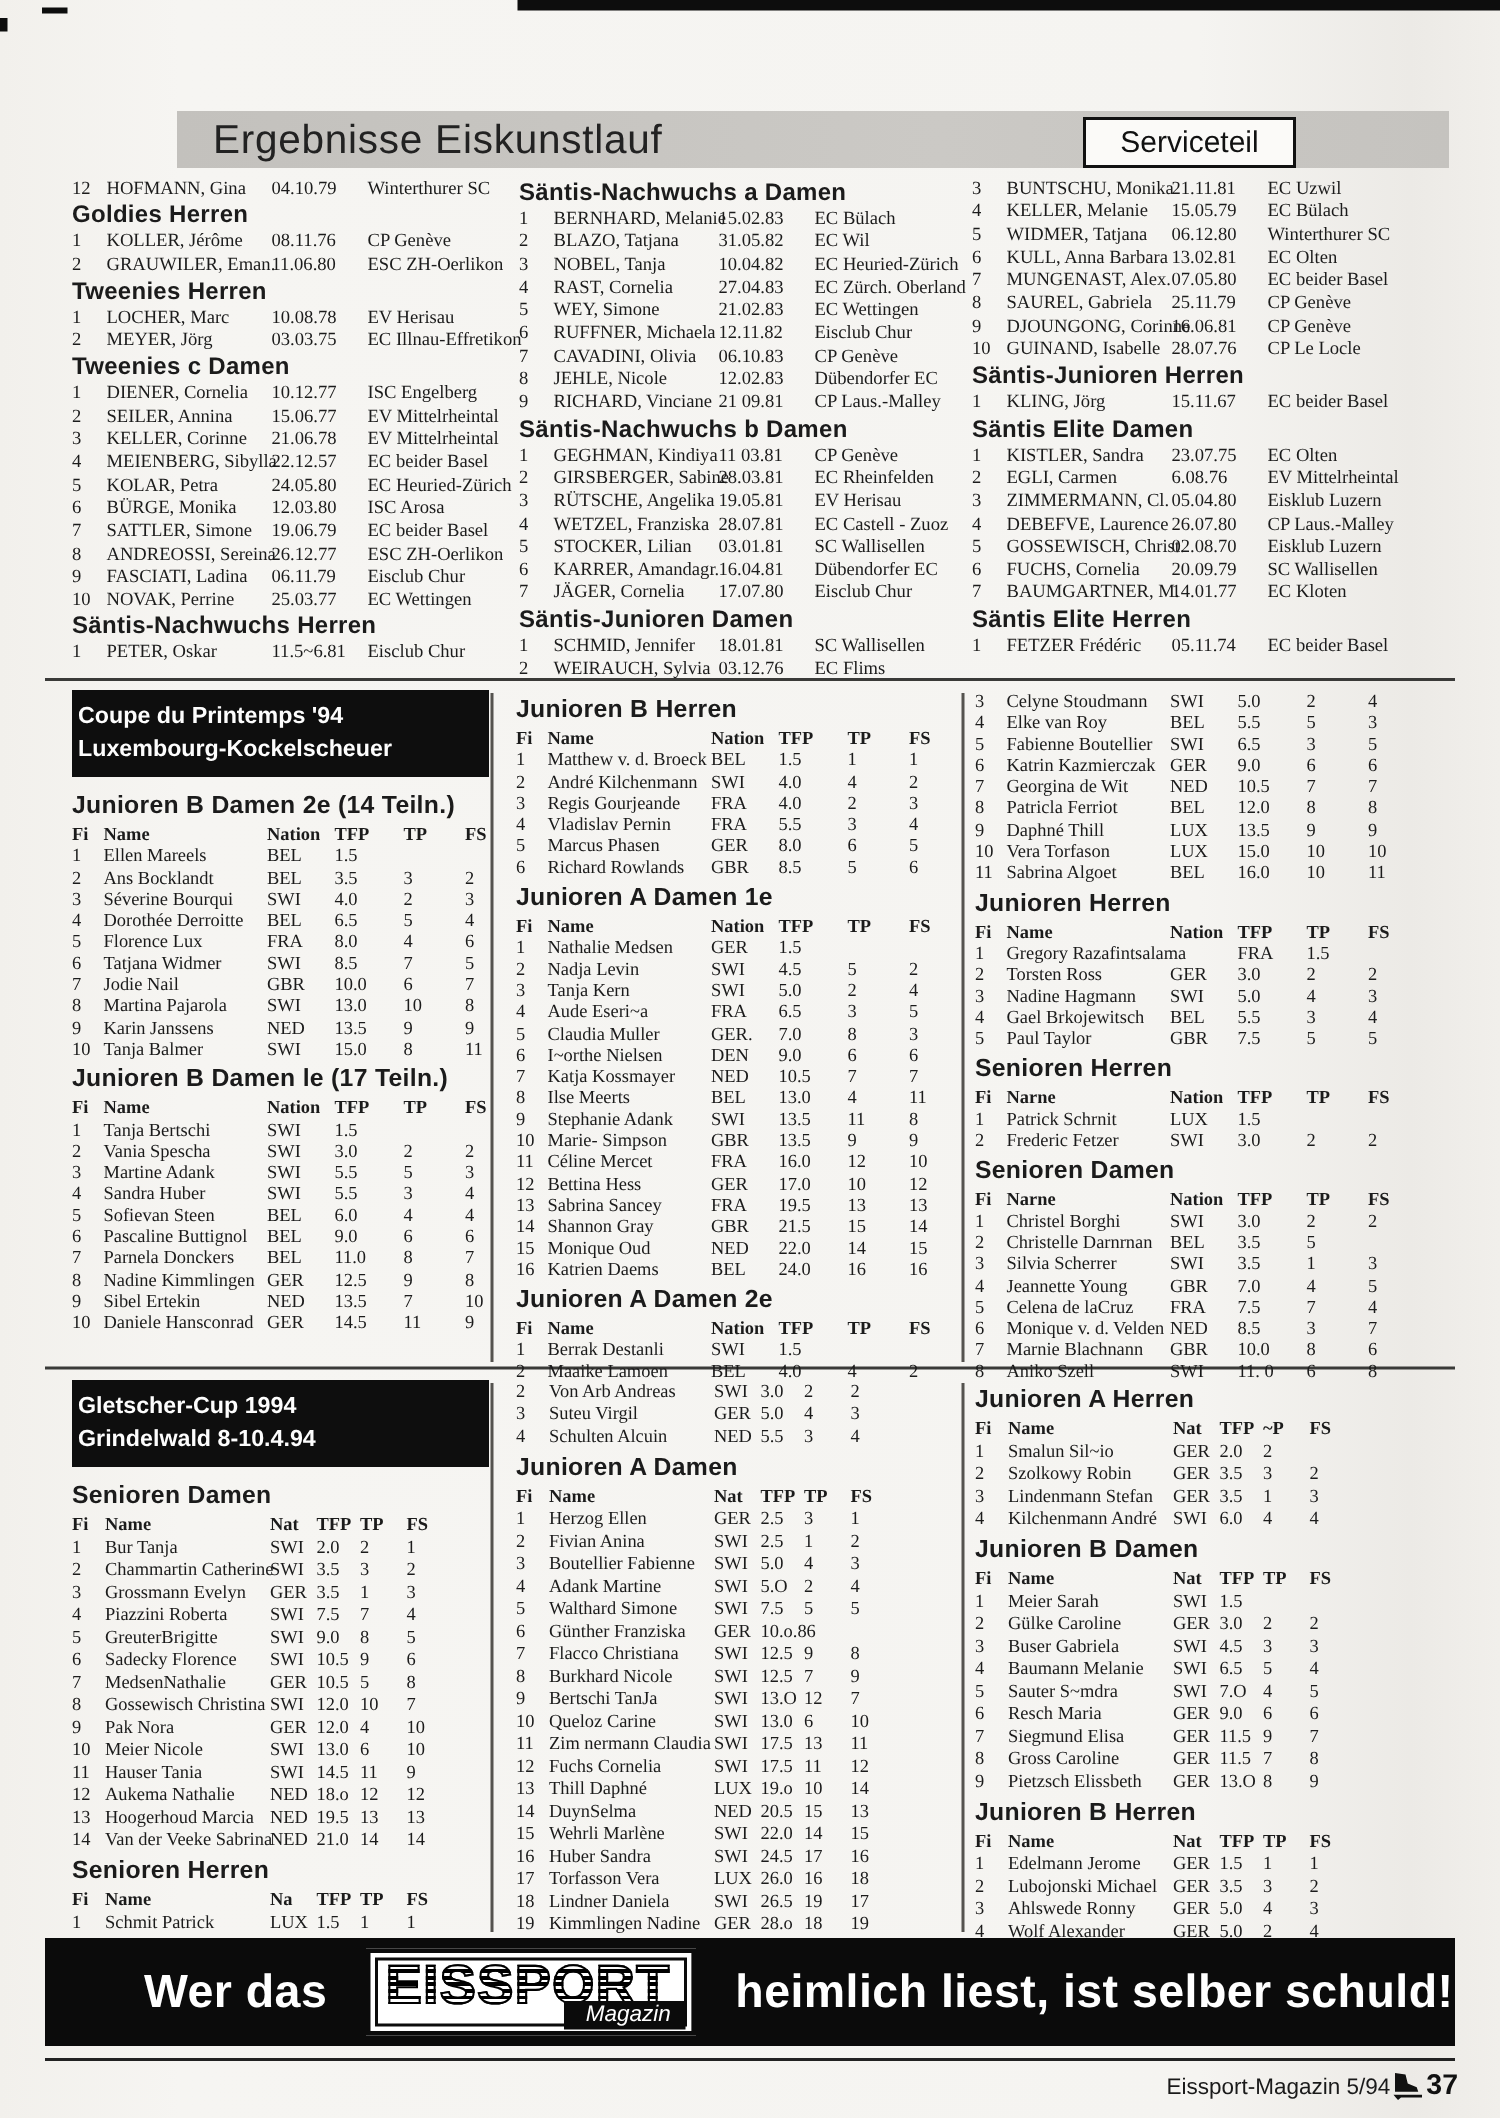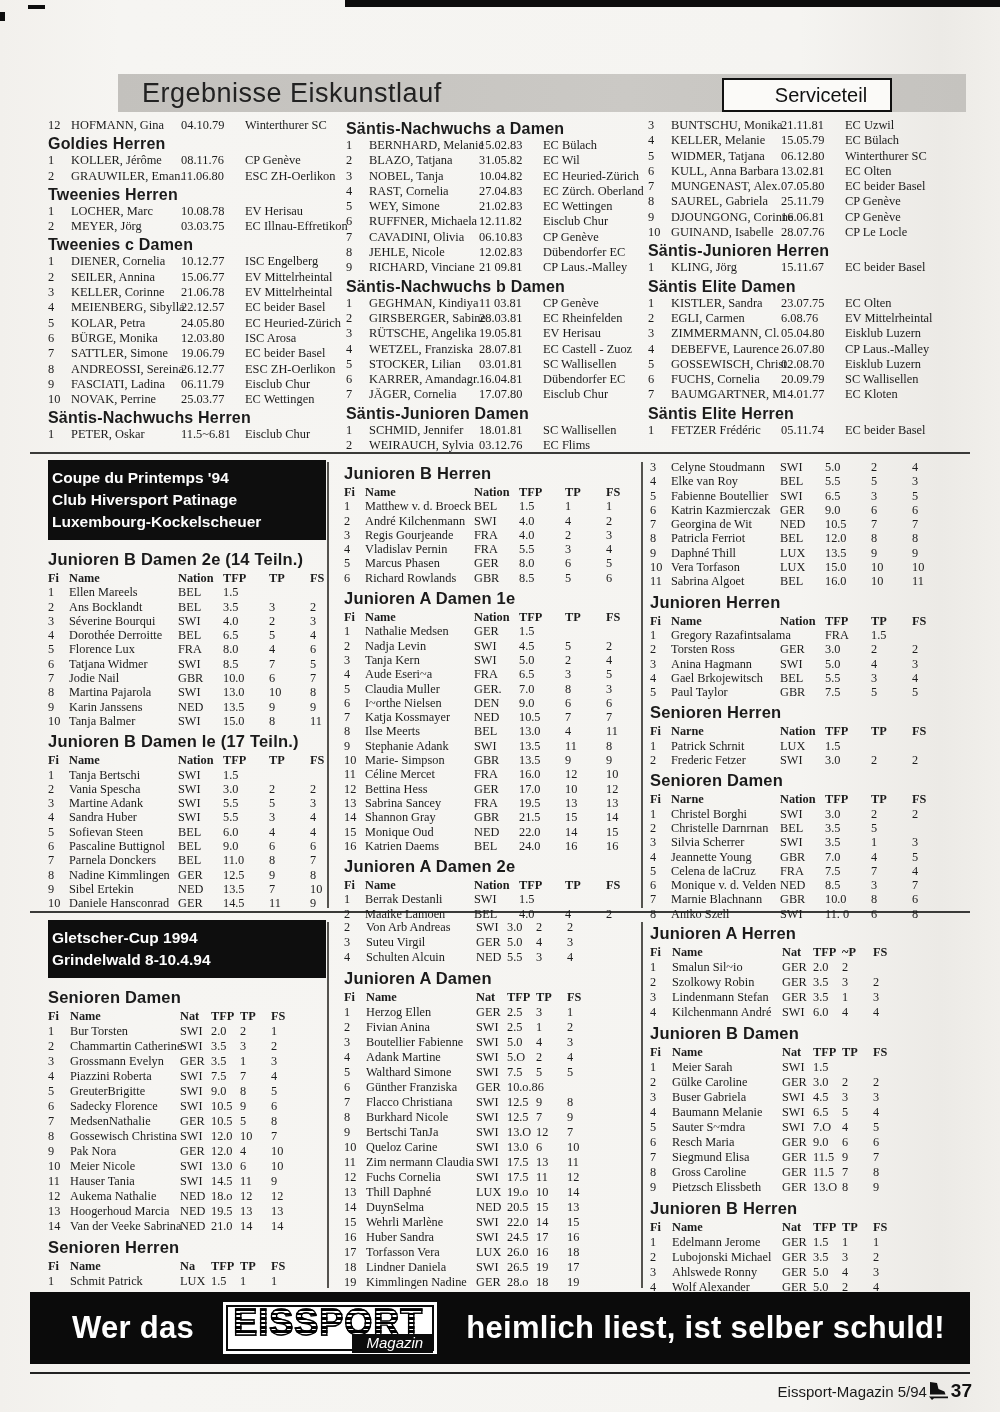--- a/index.html
+++ b/index.html
@@ -8,21 +8,21 @@
     color:#1b1b1b;font-family:"Liberation Serif",serif;}
   
   .mark{position:absolute;background:#0d0d0d;}
   
   .header-band{position:absolute;left:118px;top:74px;width:848px;height:38px;
     background:linear-gradient(90deg,#c3c1bd,#cbc9c5 60%,#c5c3bf);display:flex;align-items:center;}
   .header-title{font-family:"Liberation Sans",sans-serif;font-size:27px;font-weight:400;
     letter-spacing:.5px;color:#222;padding-left:24px;}
   .badge{position:absolute;left:604px;top:4px;height:30px;width:138px;background:#fbfaf8;
     border:2px solid #111;display:flex;align-items:center;justify-content:center;
-    font-family:"Liberation Sans",sans-serif;font-size:20px;color:#111;padding-left:28px;}
+    font-family:"Liberation Sans",sans-serif;font-size:20px;color:#111;}
   
   #top-section{position:absolute;left:48px;top:118px;width:926px;height:336px;display:flex;}
   .tcol{overflow:visible;}
   .tcol.c1{width:298px;}.tcol.c2{width:302px;}.tcol.c3{width:326px;}
   .list-heading{font-family:"Liberation Sans",sans-serif;font-weight:bold;font-size:16px;
     line-height:17px;margin:2px 0 1px;letter-spacing:.2px;}
   .list-row{display:grid;grid-template-columns:23px 110px 64px auto;
     font-size:12.4px;line-height:15.3px;white-space:nowrap;}
   .list-row span{overflow:visible;}
   
@@ -39,21 +39,21 @@
     font-family:"Liberation Sans",sans-serif;font-weight:bold;font-size:15.5px;line-height:1.42;
     padding:7px 4px;margin:0 0 10px 0;}
   .tbl-heading{font-family:"Liberation Sans",sans-serif;font-weight:bold;font-size:16.5px;
     line-height:19px;margin:4px 0 2px;letter-spacing:.2px;}
   .tbl-row{display:grid;white-space:nowrap;font-size:12.3px;}
   #sec-coupe .tbl-row{grid-template-columns:21px 109px 45px 46px 41px auto;line-height:14.3px;}
   #sec-glet .tbl-row{grid-template-columns:22px 110px 31px 29px 31px auto;line-height:15px;}
   .tbl-head span{font-weight:bold;}
   
   .banner{position:absolute;left:30px;top:1292px;width:940px;height:72px;background:#0b0b0b;
-    display:flex;align-items:center;gap:26px;padding:0 0 0 42px;box-sizing:border-box;
+    display:flex;align-items:center;gap:26px;padding:0 0 0 66px;box-sizing:border-box;
     font-family:"Liberation Sans",sans-serif;color:#fff;}
   .banner-left,.banner-right{font-size:31px;font-weight:bold;letter-spacing:.3px;}
   .logo{position:relative;background:#fff;border:3px solid #0b0b0b;
     box-shadow:inset 0 0 0 3px #fff,inset 0 0 0 5px #0b0b0b;padding:2px 14px 12px 10px;}
   .logo-eissport{font-weight:900;font-size:36px;line-height:38px;letter-spacing:1px;color:#111;
     font-family:"Liberation Sans",sans-serif;}
   @supports ((-webkit-background-clip:text) or (background-clip:text)){
     .logo-eissport{background:repeating-linear-gradient(180deg,#000 0 2.6px,#fff 2.6px 4.4px);
       -webkit-background-clip:text;background-clip:text;color:transparent;
       -webkit-text-stroke:1.4px #000;}
@@ -409,21 +409,20 @@
 
   <div class="rule" style="left:30px;top:452px;width:940px;"></div>
   <div class="rule" style="left:30px;top:911px;width:940px;"></div>
 
   <div class="sec" id="sec-coupe">
     <div class="vline" style="left:287px;top:2px;height:446px;"></div>
     <div class="vline" style="left:601px;top:2px;height:446px;"></div>
     <div class="col col-a">
         <div class="black-box">
           <div class="">Coupe du Printemps '94</div>
-          <div class="">Club Hiversport Patinage</div>
           <div class="">Luxembourg-Kockelscheuer</div>
         </div>
         <div class="tbl-heading">Junioren B Damen 2e (14 Teiln.)</div>
         <div class="tbl-row tbl-head">
           <span>Fi</span>
           <span>Name</span>
           <span>Nation</span>
           <span>TFP</span>
           <span>TP</span>
           <span>FS</span>
@@ -912,21 +911,21 @@
         <div class="tbl-row">
           <span>2</span>
           <span>Torsten Ross</span>
           <span>GER</span>
           <span>3.0</span>
           <span>2</span>
           <span>2</span>
         </div>
         <div class="tbl-row">
           <span>3</span>
-          <span>Anina Hagmann</span>
+          <span>Nadine Hagmann</span>
           <span>SWI</span>
           <span>5.0</span>
           <span>4</span>
           <span>3</span>
         </div>
         <div class="tbl-row">
           <span>4</span>
           <span>Gael Brkojewitsch</span>
           <span>BEL</span>
           <span>5.5</span>
@@ -1054,21 +1053,21 @@
         <div class="tbl-row tbl-head">
           <span>Fi</span>
           <span>Name</span>
           <span>Nat</span>
           <span>TFP</span>
           <span>TP</span>
           <span>FS</span>
         </div>
         <div class="tbl-row">
           <span>1</span>
-          <span>Bur Torsten</span>
+          <span>Bur Tanja</span>
           <span>SWI</span>
           <span>2.0</span>
           <span>2</span>
           <span>1</span>
         </div>
         <div class="tbl-row">
           <span>2</span>
           <span>Chammartin Catherine</span>
           <span>SWI</span>
           <span>3.5</span>

